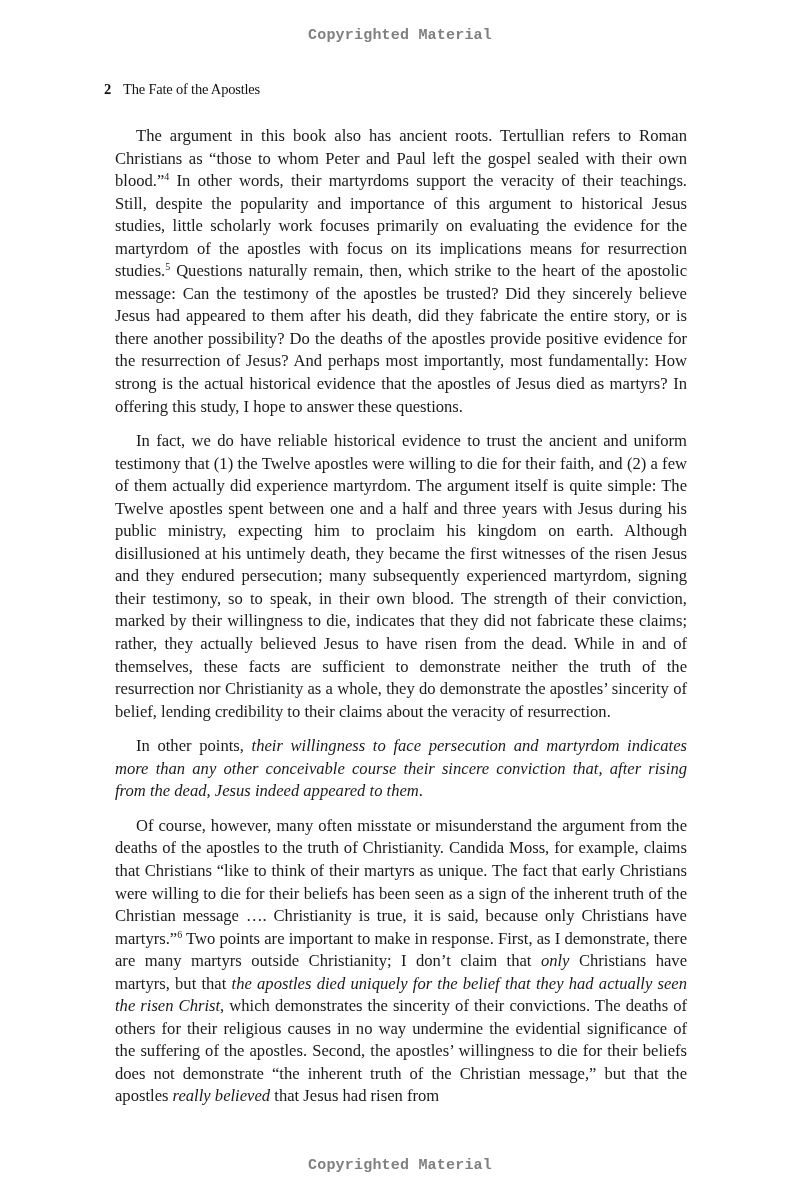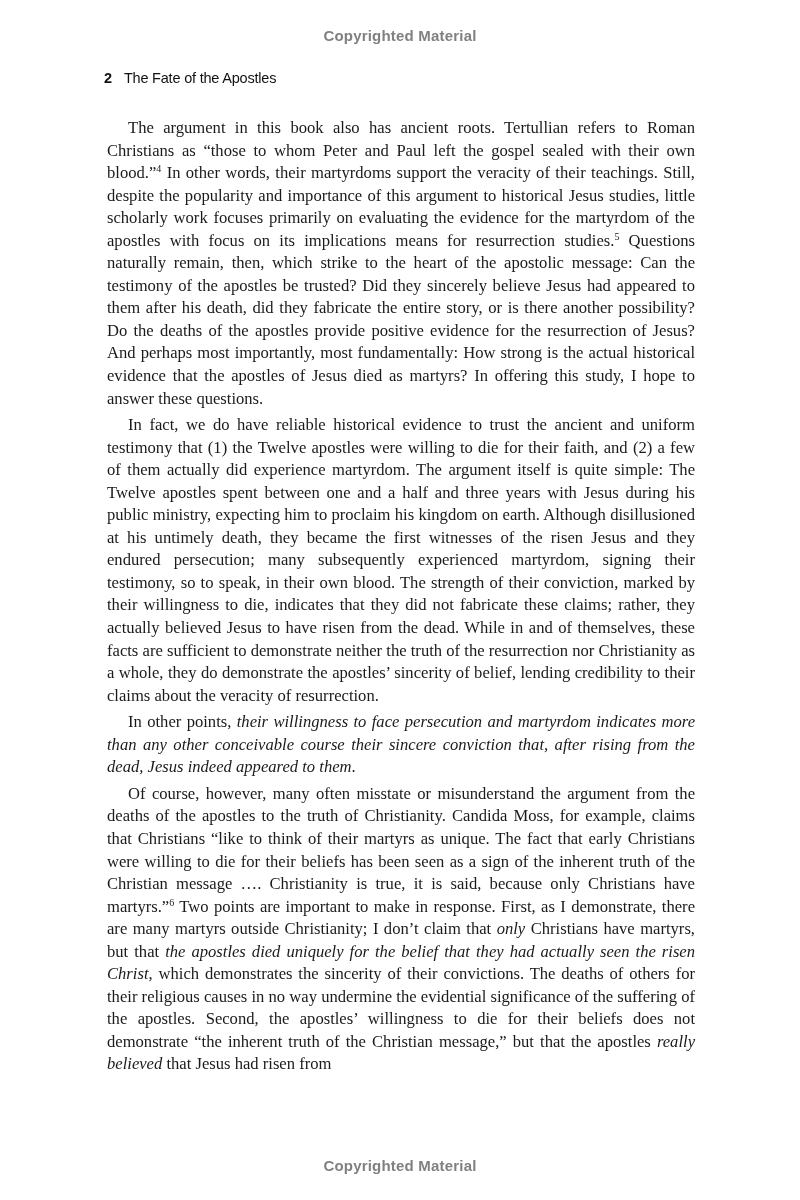--- a/index.html
+++ b/index.html
@@ -13,34 +13,34 @@
       position: relative;
       overflow: hidden;
       font-family: "Liberation Serif", "DejaVu Serif", serif;
       color: #1a1a1a;
     }
     .watermark {
       position: absolute;
       left: 0;
       width: 800px;
       text-align: center;
-      font-family: Liberation Sans, sans-serif;
+      font-family: Liberation Mono, monospace;
       font-weight: bold;
       font-size: 15px;
       color: #808080;
       letter-spacing: 0.2px;
     }
     .watermark.top { top: 27px; }
     .watermark.bottom { top: 1157px; }
 
     .running-head {
       position: absolute;
-      top: 70px;
+      top: 81px;
       left: 104px;
-      font-family: Liberation Sans, sans-serif;
+      font-family: Liberation Serif, serif;
       font-size: 14.5px;
       color: #111;
       letter-spacing: -0.2px;
       text-align: right;
     }
     .running-head .page-number {
       font-weight: bold;
       margin-right: 12px;
     }
 
@@ -48,21 +48,21 @@
       position: absolute;
       top: 113px;
       left: 103px;
       width: 596px;
       font-size: 16.6px;
       line-height: 22.55px;
       text-align: justify;
       hyphens: manual;
     }
     .body-text p {
-      margin: 4px;
+      margin: 12px;
       text-indent: 21px;
     }
     .body-text sup {
       font-size: 10px;
       line-height: 0;
       vertical-align: 6px;
     }
     .body-text em {
       font-style: italic;
     }

